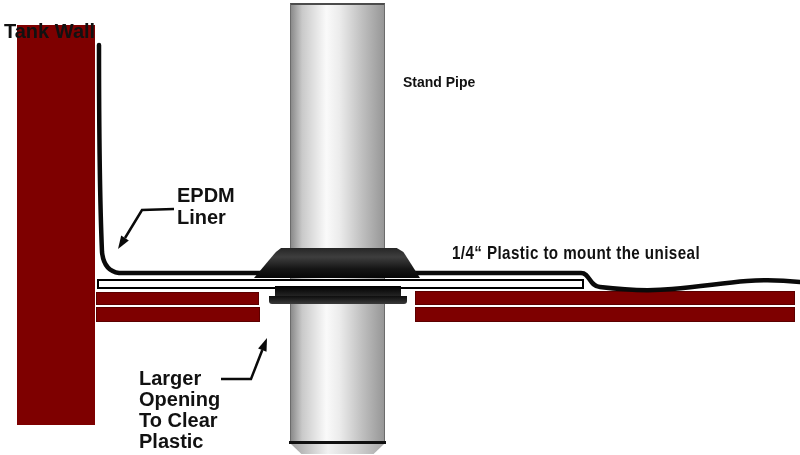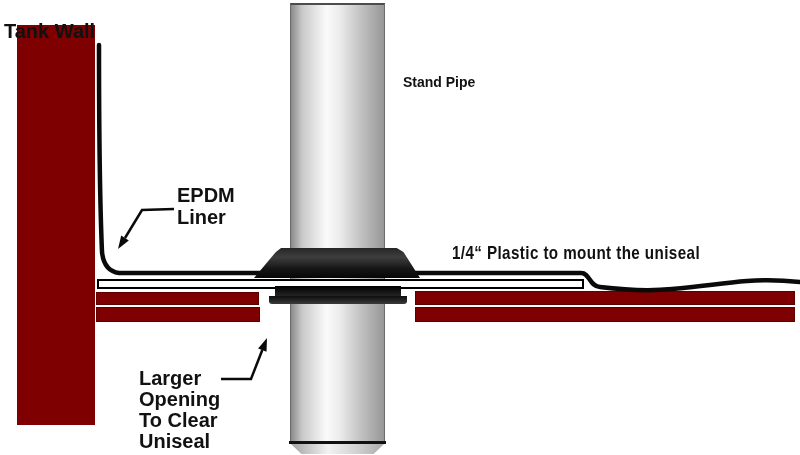--- a/index.html
+++ b/index.html
@@ -87,14 +87,14 @@
   <div class="abs uniseal-lip"></div>
 
   <div class="lbl lbl-tankwall">Tank Wall</div>
   <div class="lbl lbl-standpipe">Stand Pipe</div>
   <div class="lbl lbl-epdm">EPDM
 Liner</div>
   <div class="lbl lbl-plastic">1/4“ Plastic to mount the uniseal</div>
   <div class="lbl lbl-opening">Larger
 Opening
 To Clear
-Uniseal</div>
+Plastic</div>
 </div>
 
 </body></html>

